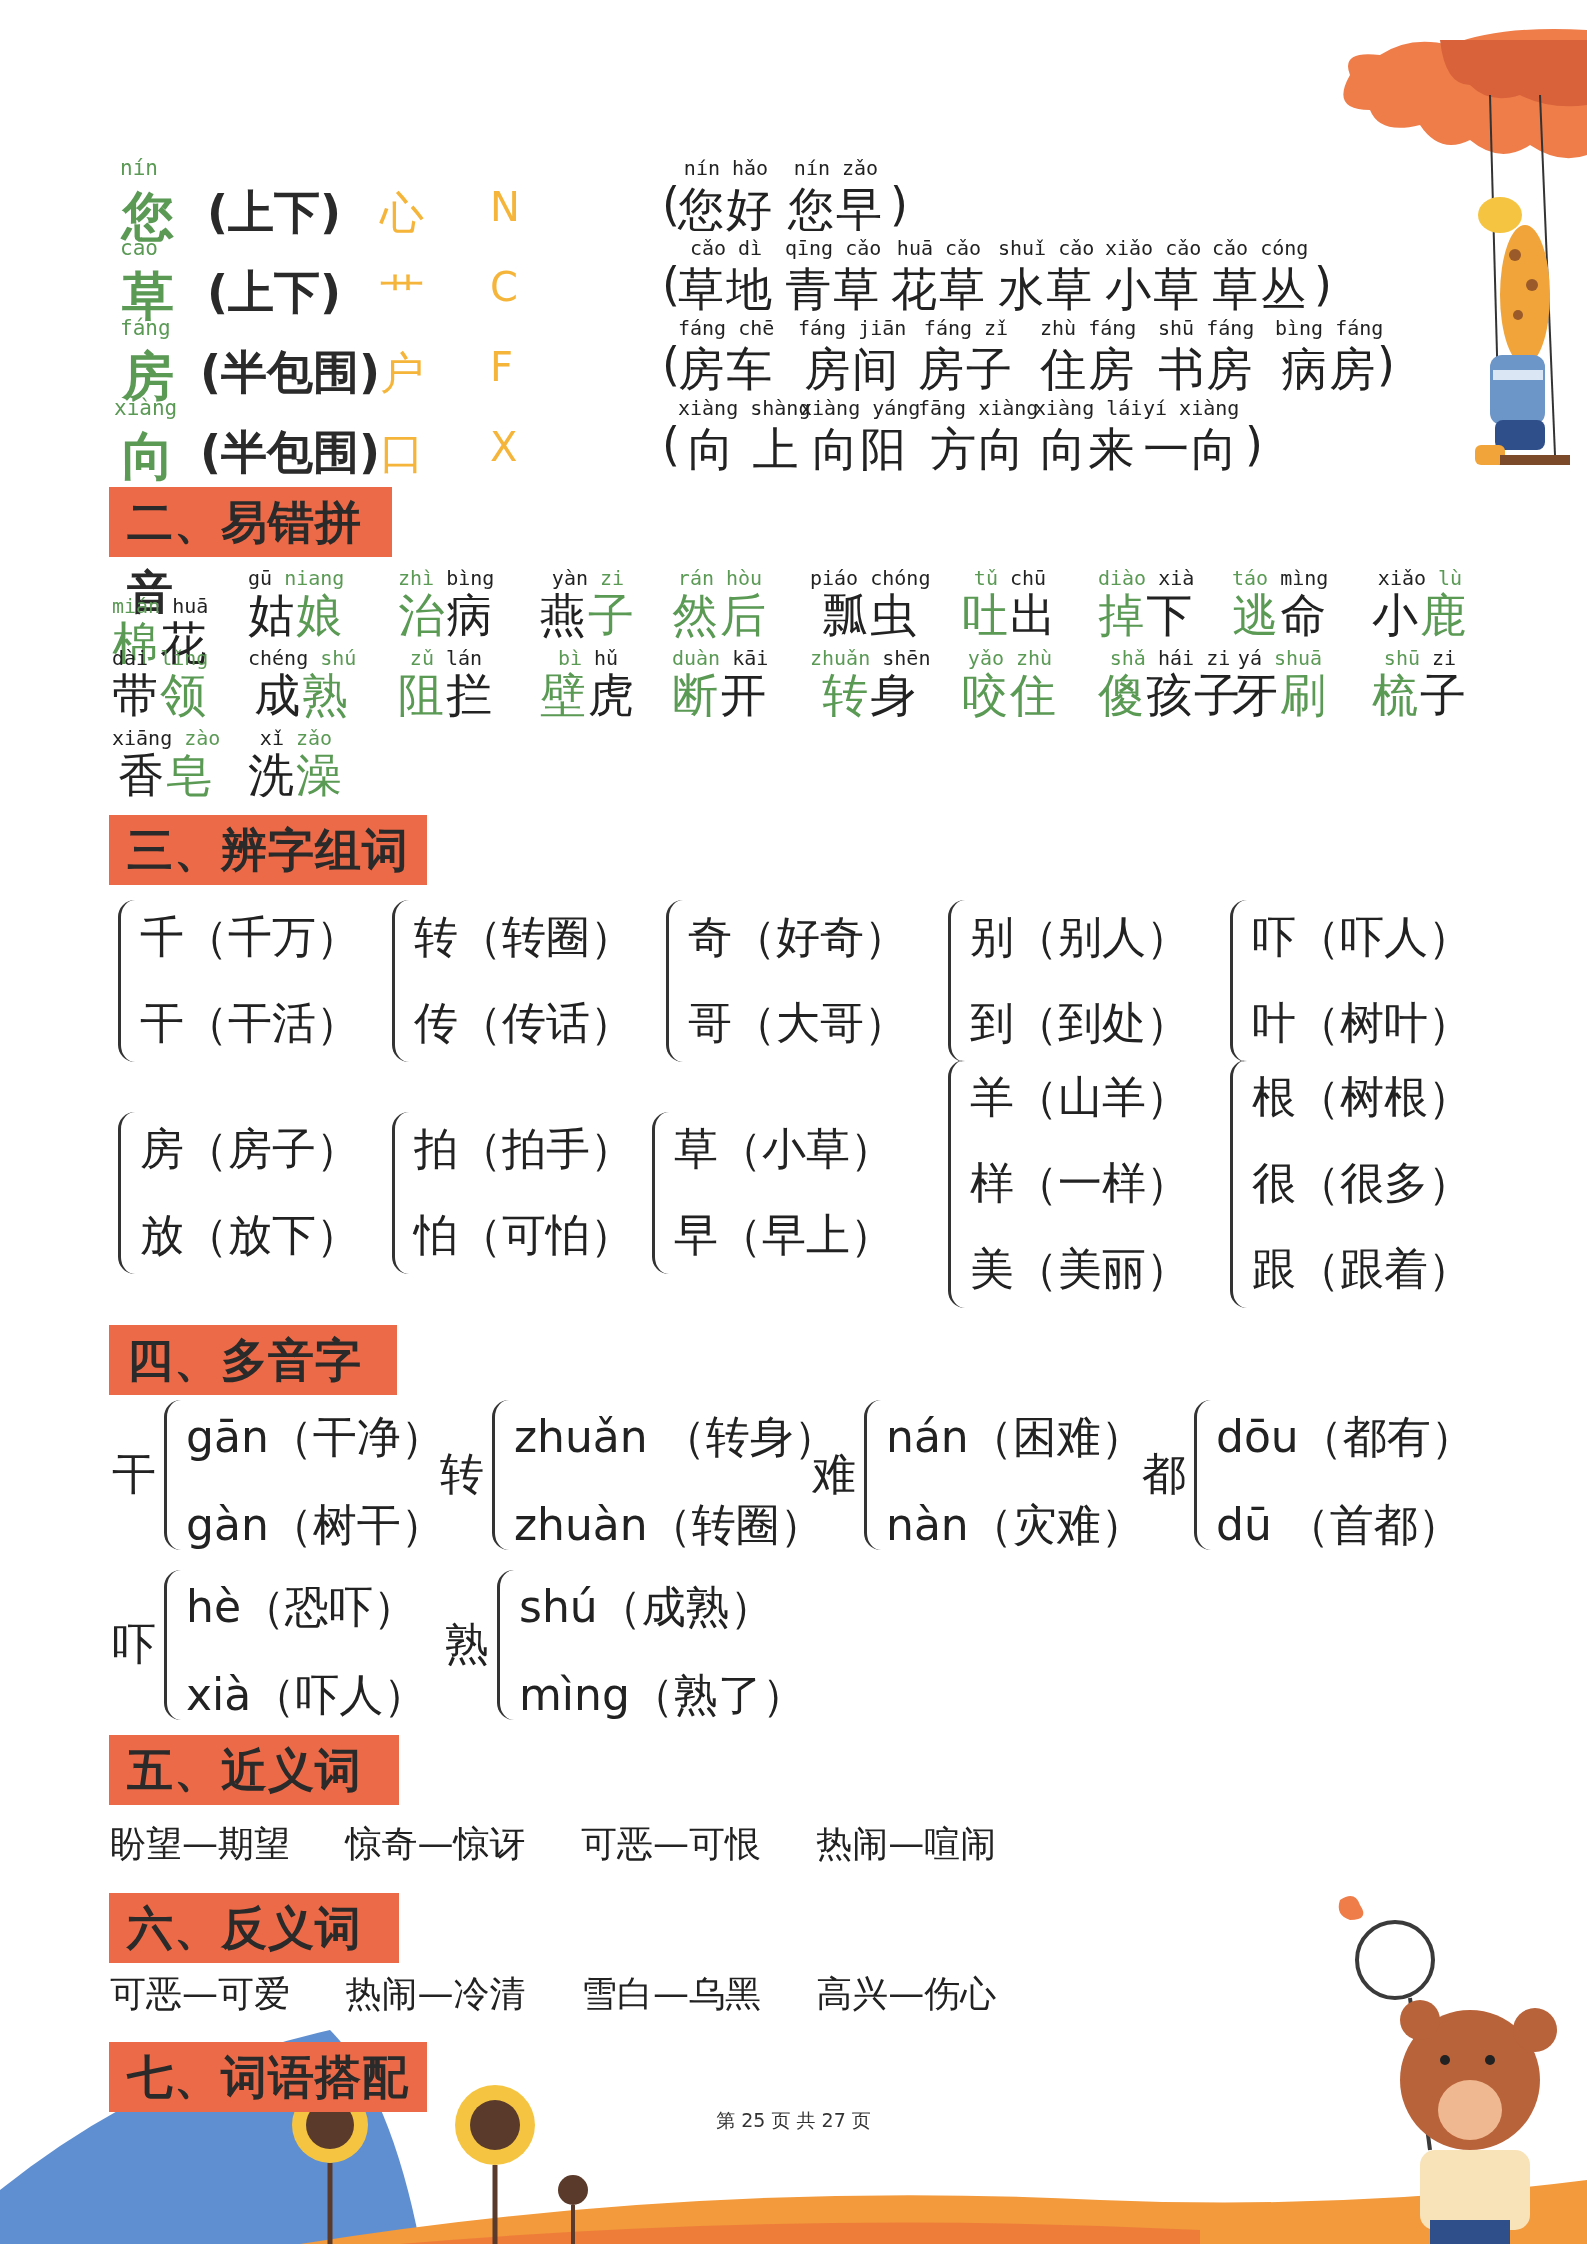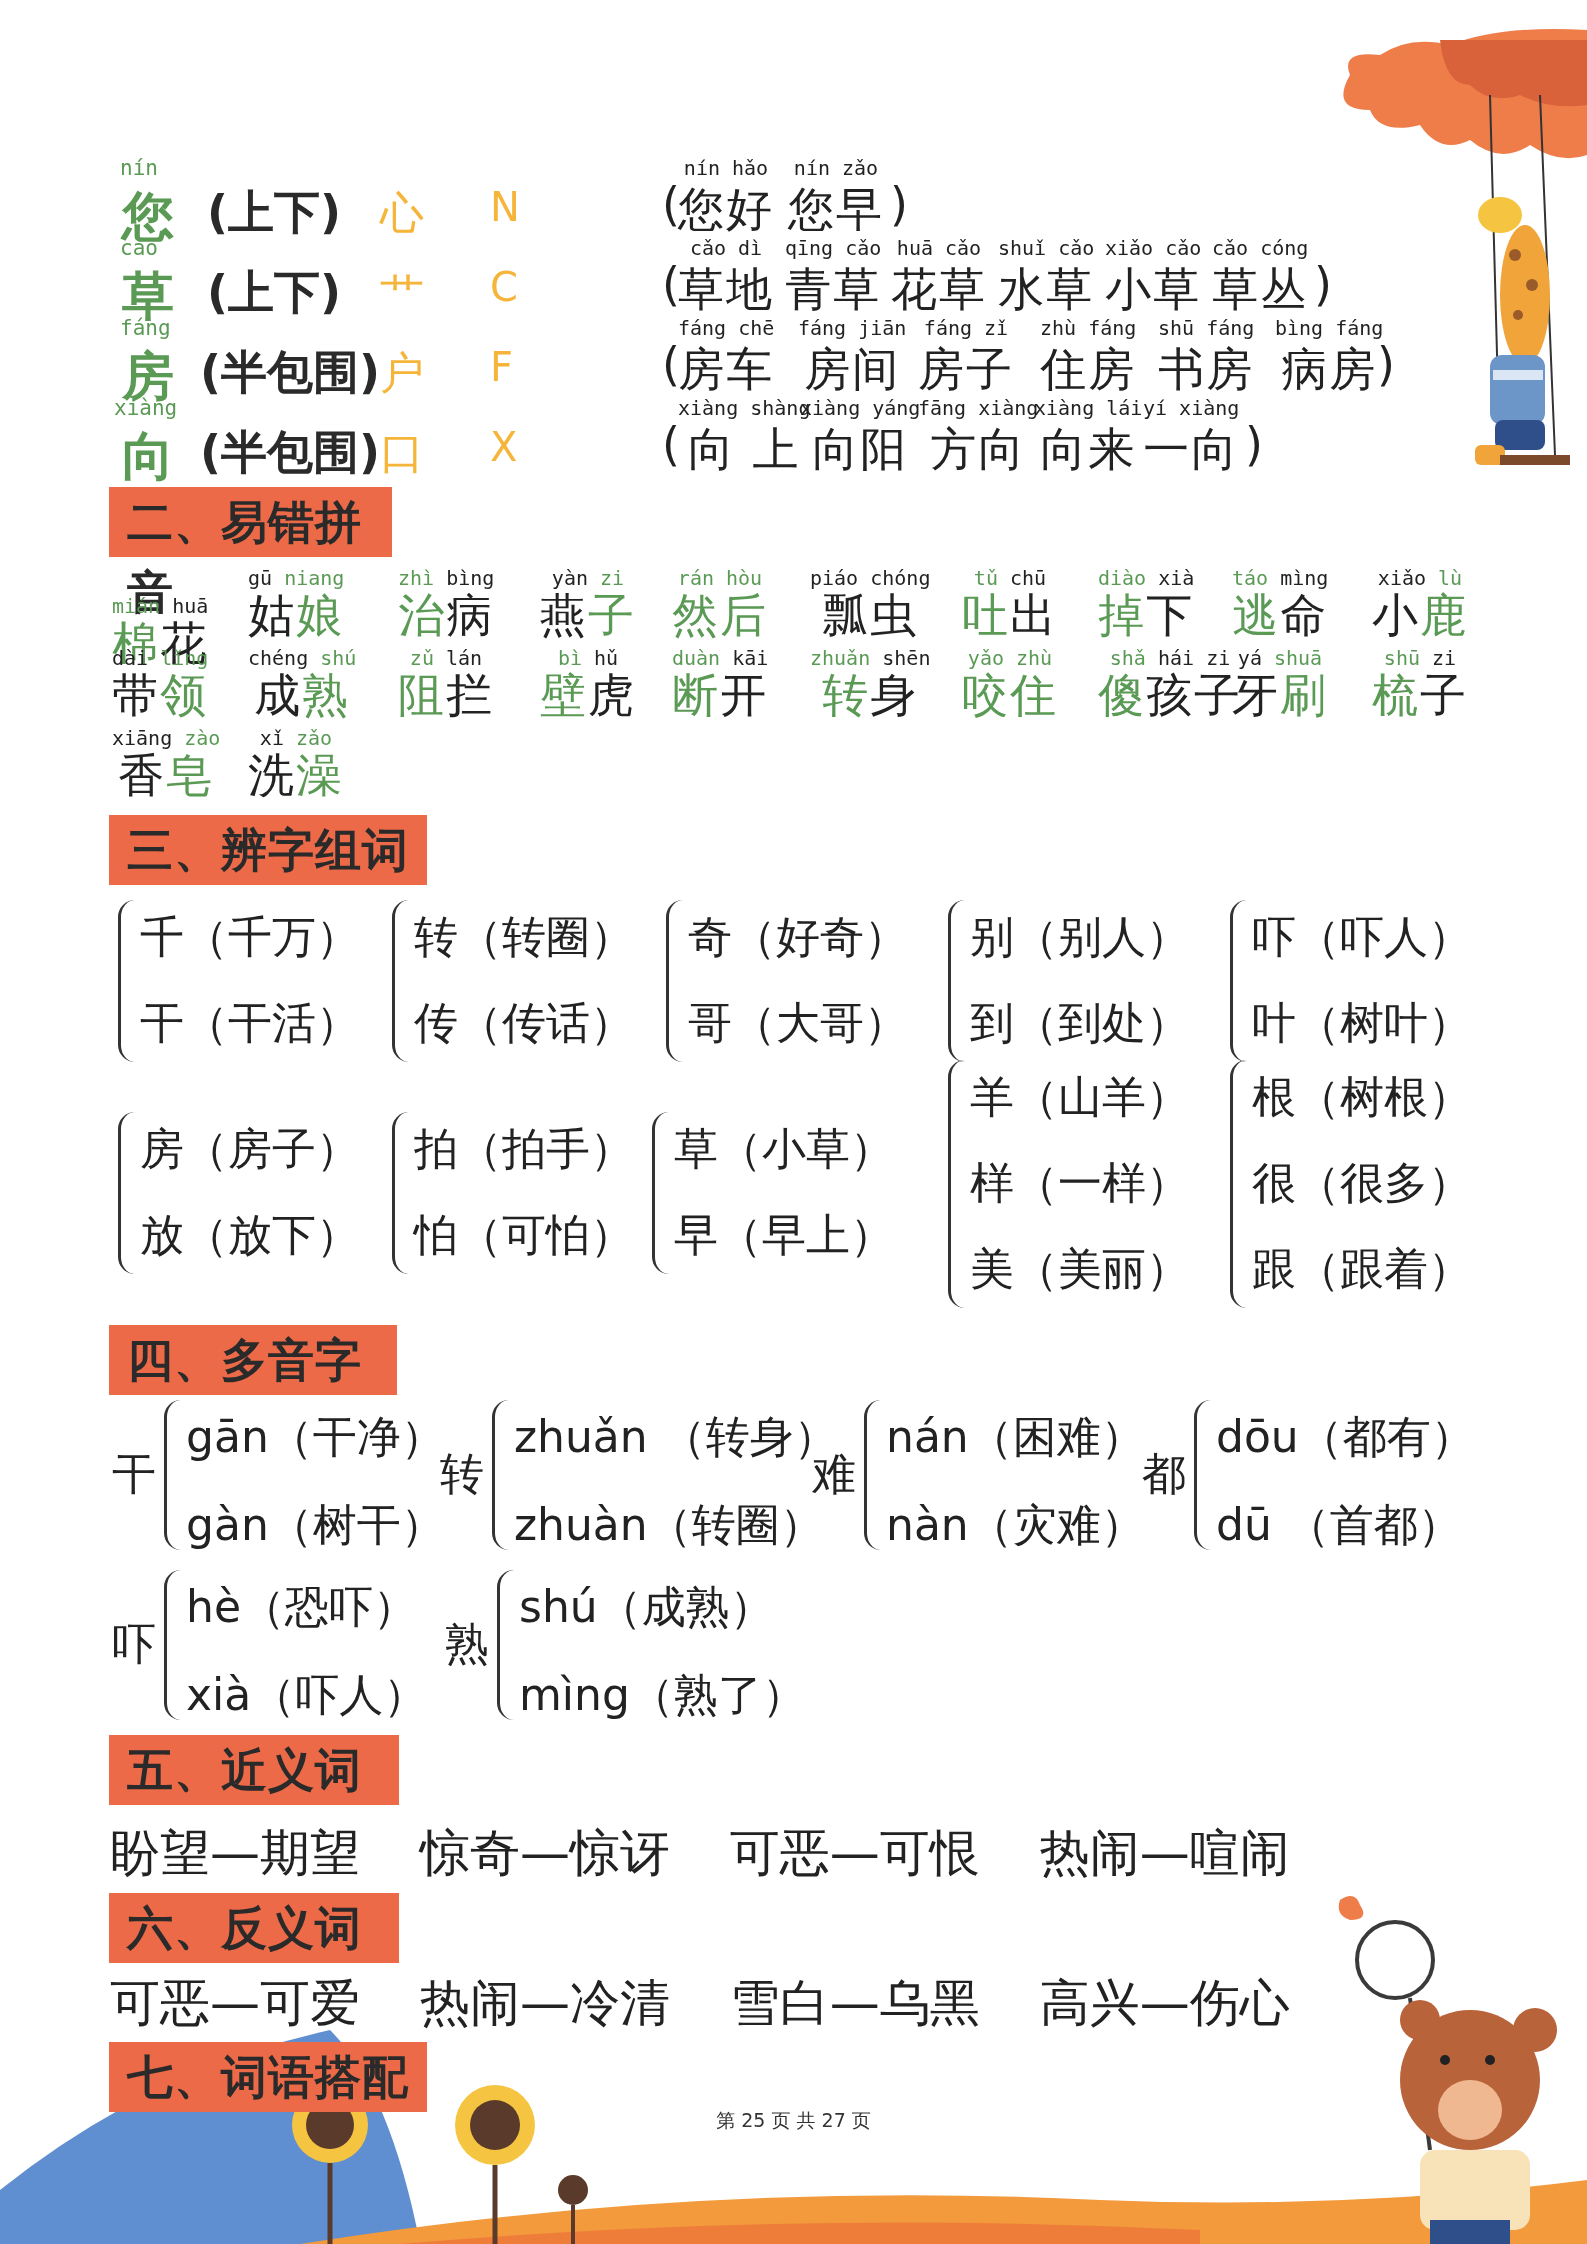--- a/index.html
+++ b/index.html
@@ -25,21 +25,21 @@
   .wd .c { font-size:46px; display:block; line-height:56px; letter-spacing:2px; }
   
   .ep { position:absolute; text-align:center; }
   .ep .p { font-size:20px; font-family:"DejaVu Sans Mono", monospace; display:block; height:26px; line-height:26px; white-space:nowrap; }
   .ep .c { font-size:46px; line-height:56px; display:block; letter-spacing:2px;font-family:Liberation Mono, monospace; }
   
   .brace-group { position:absolute; }
   .brace { position:absolute; left:0; top:0; border-left:3px solid #333; border-radius:22px 0 0 22px; }
   .bitem { position:absolute; left:22px; font-size:44px; white-space:nowrap; color:#222; }
   .poly-head { position:absolute; font-size:44px; color:#222; }
-  .line { position:absolute; left:110px; font-size:50px; white-space:nowrap; color:#222; }
+  .line { position:absolute; left:110px; font-size:36px; white-space:nowrap; color:#222; }
   .line span { margin-right:44px; }
   .footer { position:absolute; left:0; width:1587px; text-align:center; top:2108px; font-size:19px; color:#333; }
 </style>
 </head>
 <body>
 
 <svg class="abs" style="left:1300px;top:15px" width="287" height="470" viewBox="0 0 287 470">
   <path d="M50 60 Q40 35 80 40 Q110 20 150 30 Q200 10 287 15 L287 140 Q260 150 230 130 Q200 150 170 125 Q140 140 120 110 Q80 120 70 95 Q30 95 50 60Z" fill="#ee7d4a"></path>
   <path d="M140 25 L287 25 L287 90 Q250 95 220 80 Q190 90 170 70 Q145 70 140 25Z" fill="#d9623a"></path>
   <line x1="190" y1="80" x2="200" y2="450" stroke="#333" stroke-width="2"></line>

